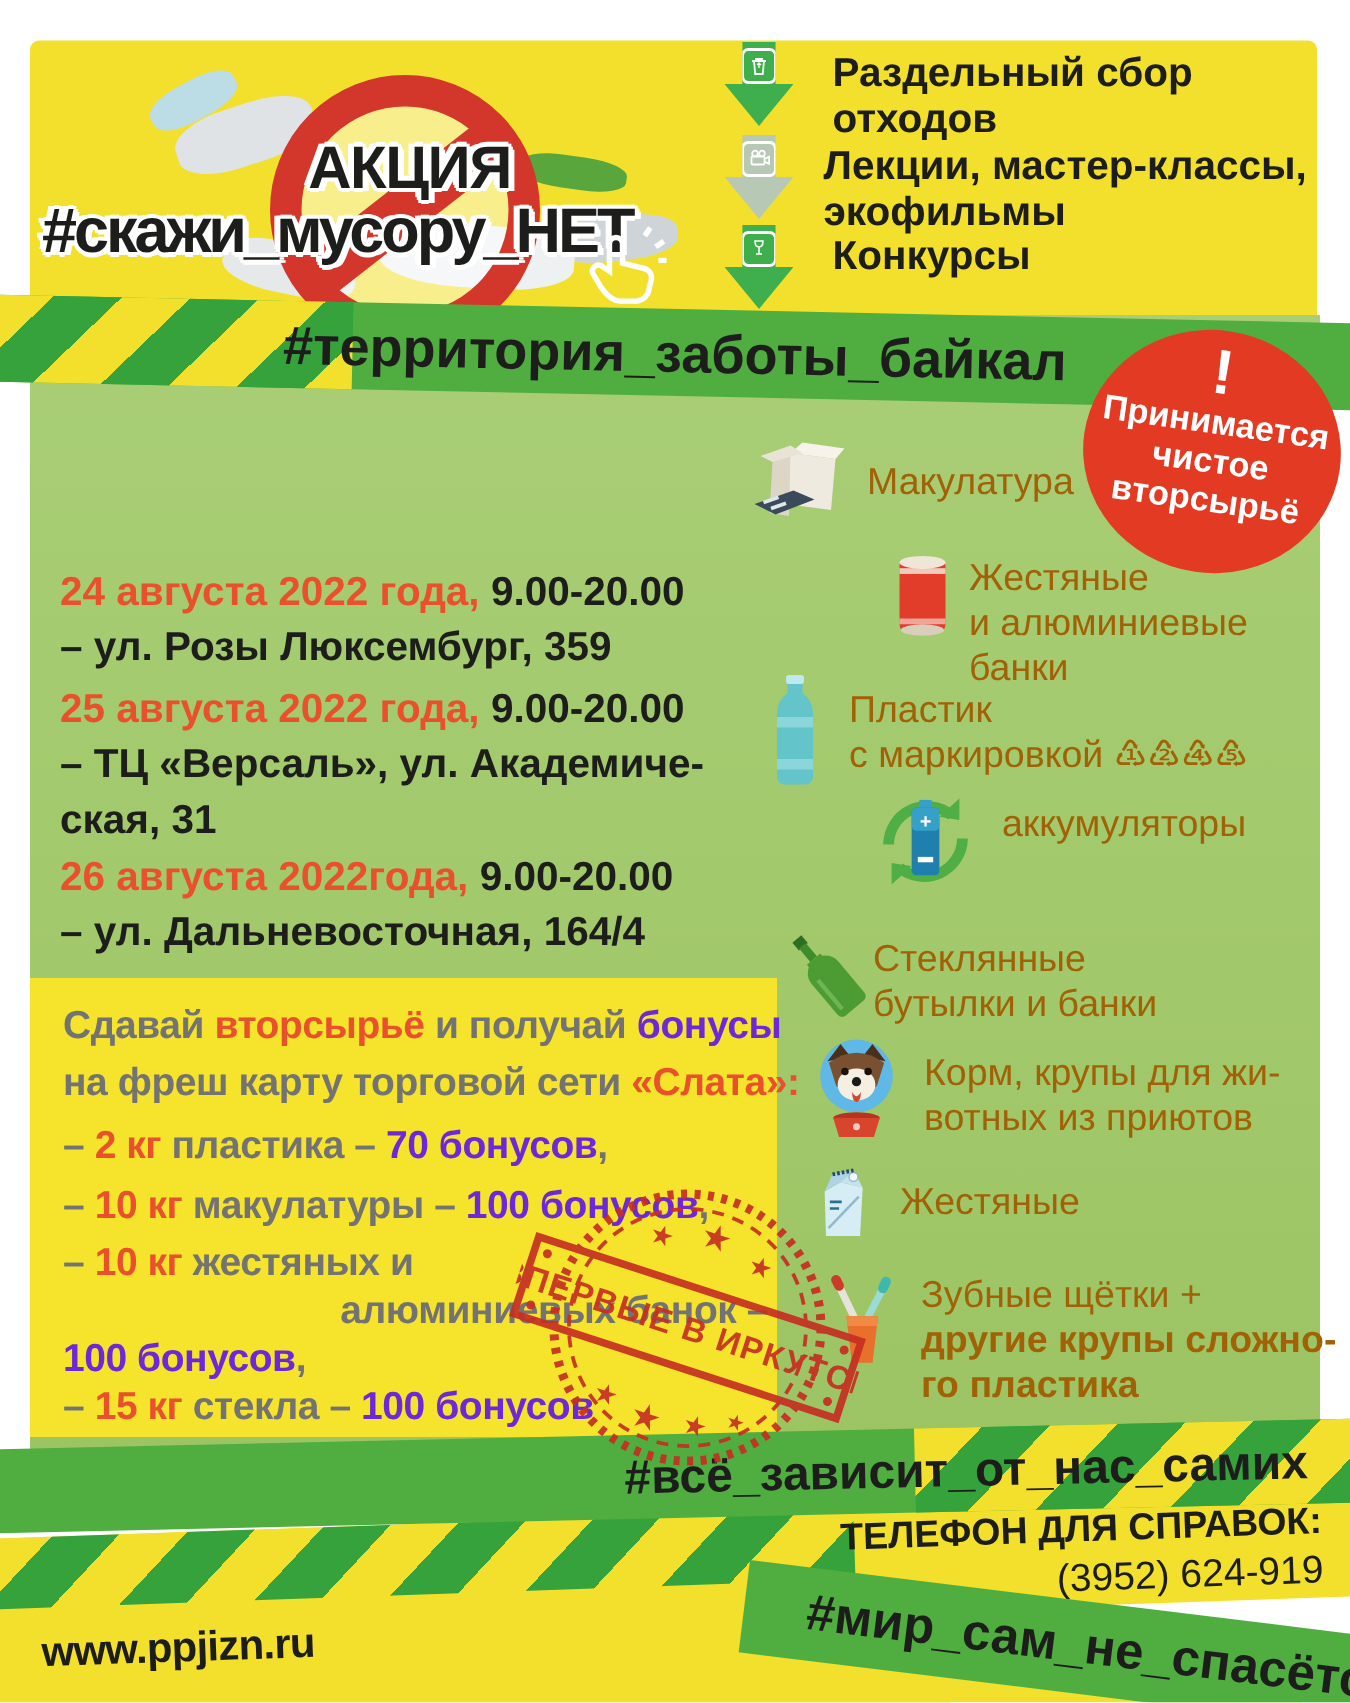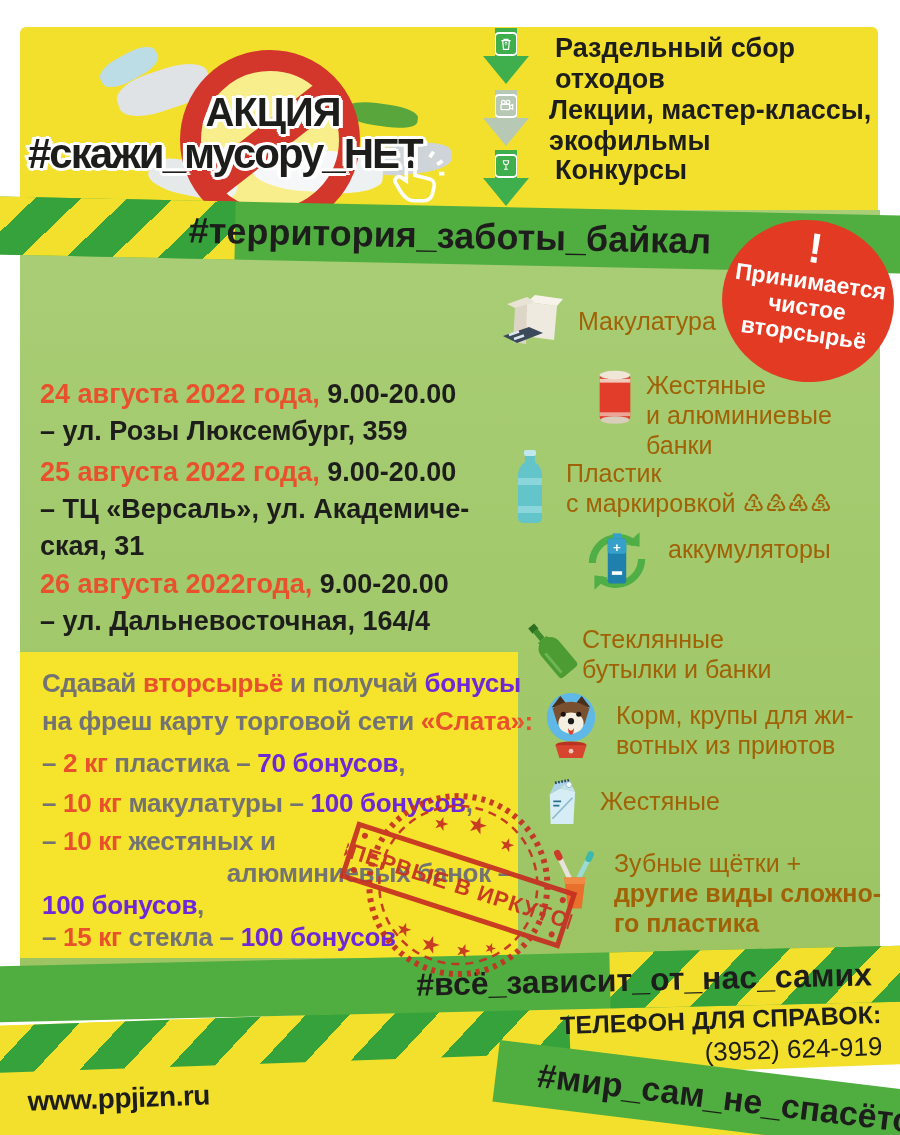--- a/index.html
+++ b/index.html
@@ -265,21 +265,21 @@
             <path d="M26 36 L14 11" stroke="#e8e3da" stroke-width="6"></path>
             <path d="M14 11 l-2.5 -5" stroke="#cc3b2a" stroke-width="8"></path>
             <path d="M38 36 L50 13" stroke="#9adbd6" stroke-width="6"></path>
             <path d="M50 13 l2.5 -5.5" stroke="#3db8ad" stroke-width="8"></path>
           </g>
           <path d="M20 36 h26 l-4.5 38 h-17 Z" fill="#e8702c"></path>
           <path d="M20 36 h26 l-1 8 h-24 Z" fill="#f08a44"></path>
         </svg></div>
       <div class="rec-label" style="left: 614px; top: 848px;">
         <span>Зубные щётки +</span>
-        <span class="b">другие виды сложно-</span>
+        <span class="b">другие крупы сложно-</span>
         <span class="b">го пластика</span>
       </div>
     </div>
 
   <div class="ybox">
     <div>
         <div class="bonus-line" style="top: 16px;"><span class="ck">Сдавай </span><span class="co">вторсырьё</span><span class="ck"> и получай </span><span class="co2">бонусы</span></div>
         <div class="bonus-line" style="top: 54px;"><span class="ck">на фреш карту торговой сети </span><span class="co">«Слата»:</span></div>
         <div class="bonus-line" style="top: 96px;"><span class="ck">– </span><span class="co">2 кг</span><span class="ck"> пластика – </span><span class="co2">70 бонусов</span><span class="ck">,</span></div>
         <div class="bonus-line" style="top: 136px;"><span class="ck">– </span><span class="co">10 кг</span><span class="ck"> макулатуры – </span><span class="co2">100 бонусов</span><span class="ck">,</span></div>

